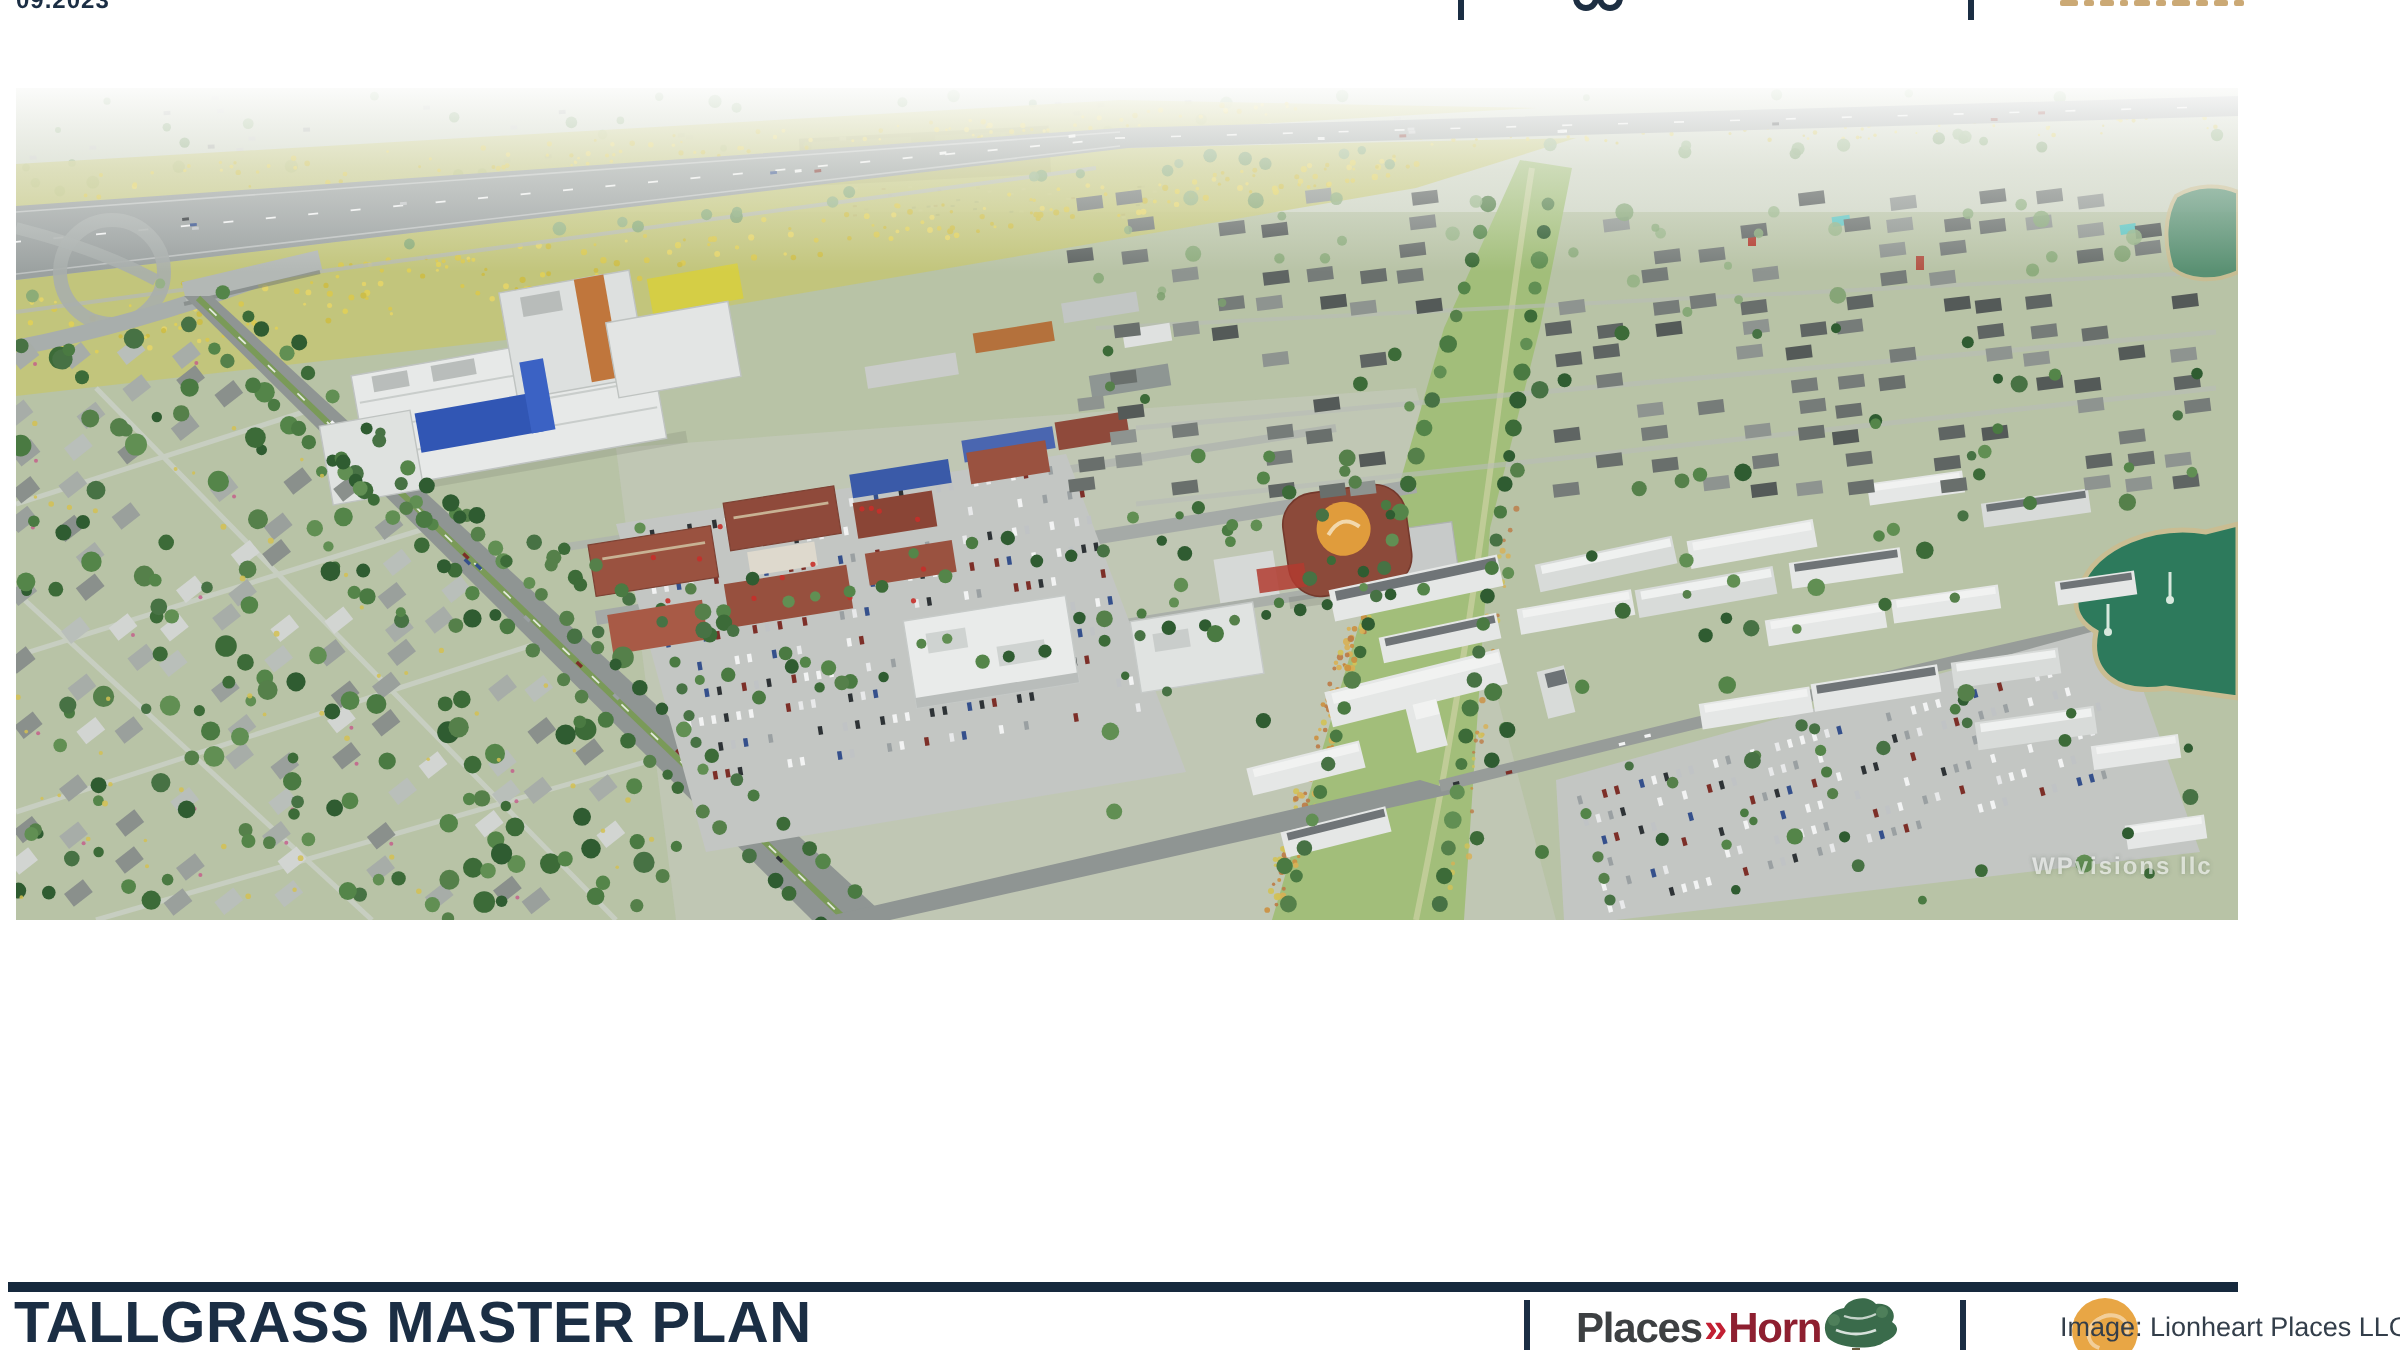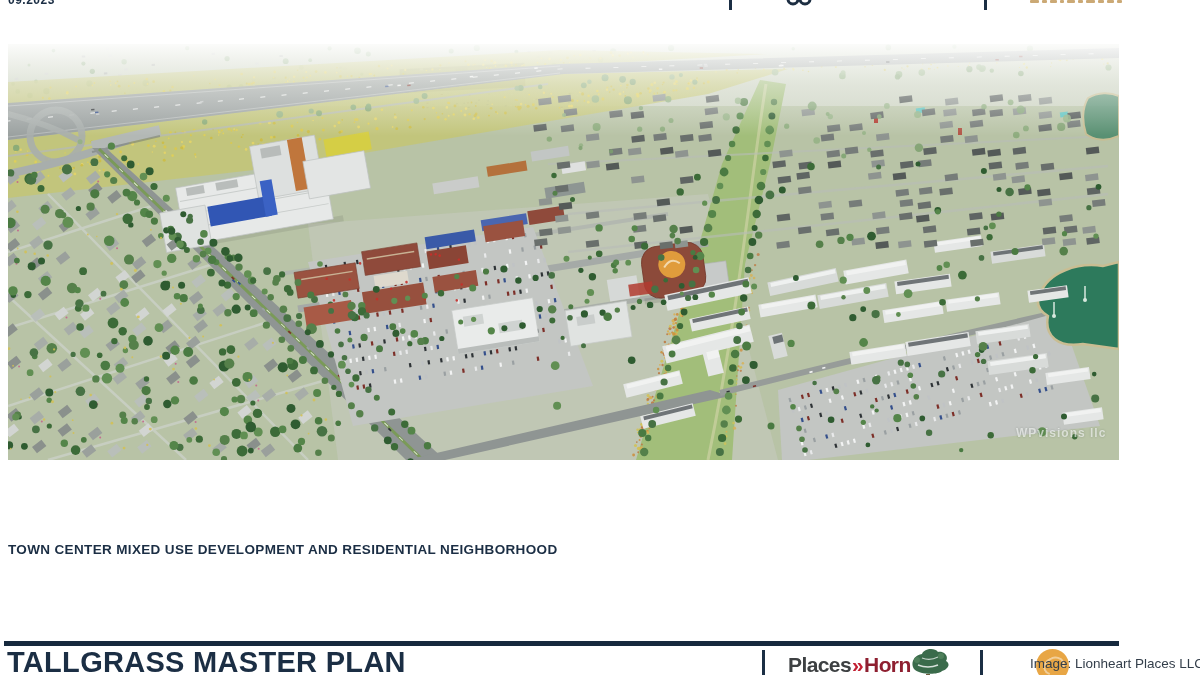--- a/index.html
+++ b/index.html
@@ -2233,21 +2233,20 @@
           <circle cx="44.5" cy="357.7" r="1.49" fill="#d4c152" opacity="0.85"></circle>
           <circle cx="181.4" cy="293.9" r="1.04" fill="#d4c152" opacity="0.85"></circle>
           <circle cx="165.5" cy="325.1" r="1.39" fill="#d4c152" opacity="0.85"></circle>
         </g>
 
       <rect x="0" y="0" width="1111" height="92" fill="url(#hz)"></rect>
     </svg>
     <div class="abs watermark">WPvisions llc</div>
   </figure>
 
-  <div class="abs caption">TOWN CENTER MIXED USE DEVELOPMENT AND RESIDENTIAL NEIGHBORHOOD</div>
 
   <div class="abs rule"></div>
   <h1 class="abs title">TALLGRASS MASTER PLAN</h1>
 
   <div class="abs vbar" style="left:762px"></div>
   <div class="abs kimley">
     <span class="k1">Places</span><span class="k2">»</span><span class="k3">Horn</span>
   </div>
   <svg class="abs treelogo" width="42" height="34">
     <path d="M6,22 C2,16 6,8 14,7 C16,2 26,0 30,5 C36,4 41,9 38,14 C43,17 40,22 34,24 C30,28 12,28 6,22 Z" fill="var(--c-tree-logo-green,#3a6b4b)"></path>

